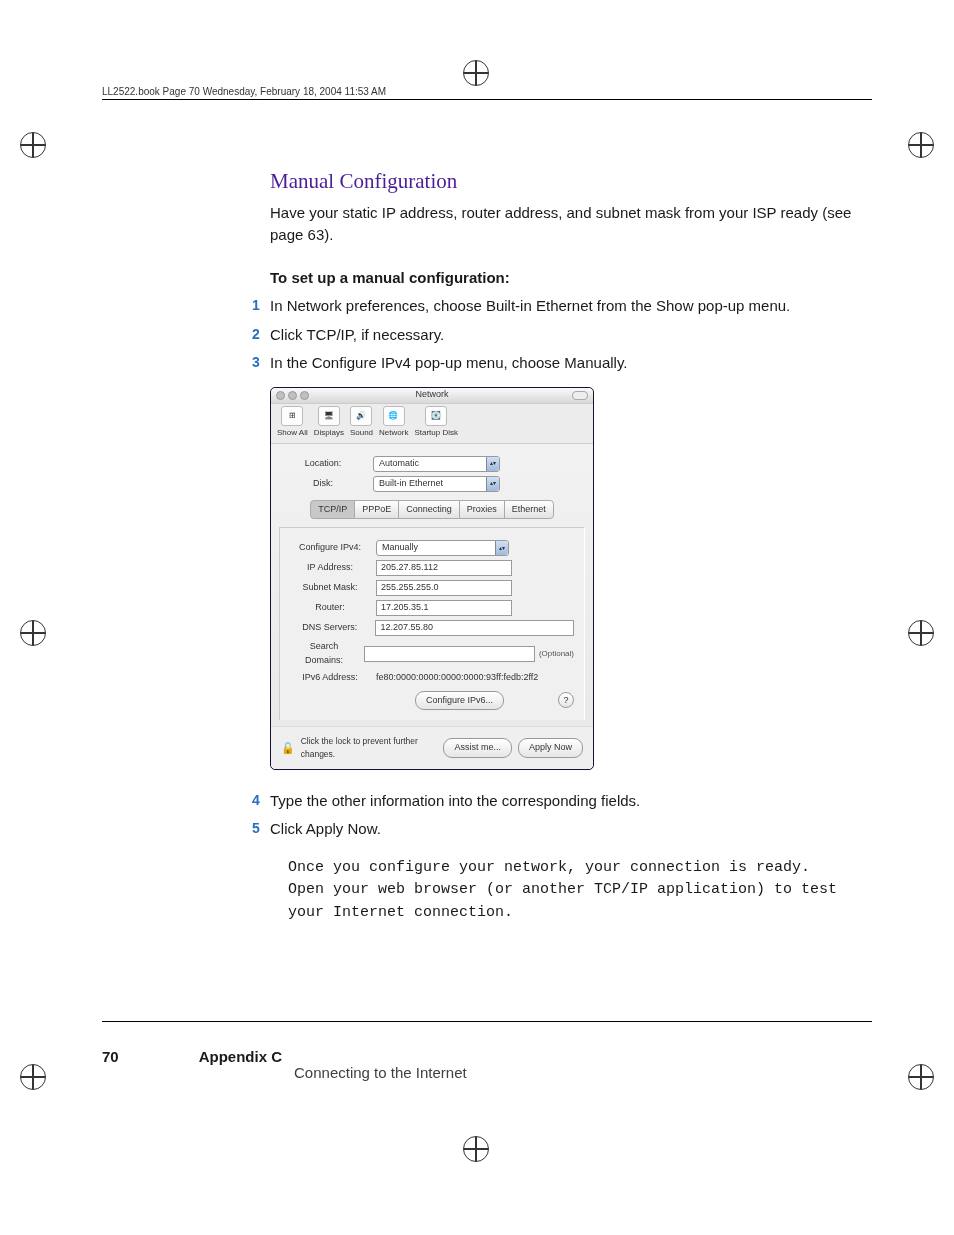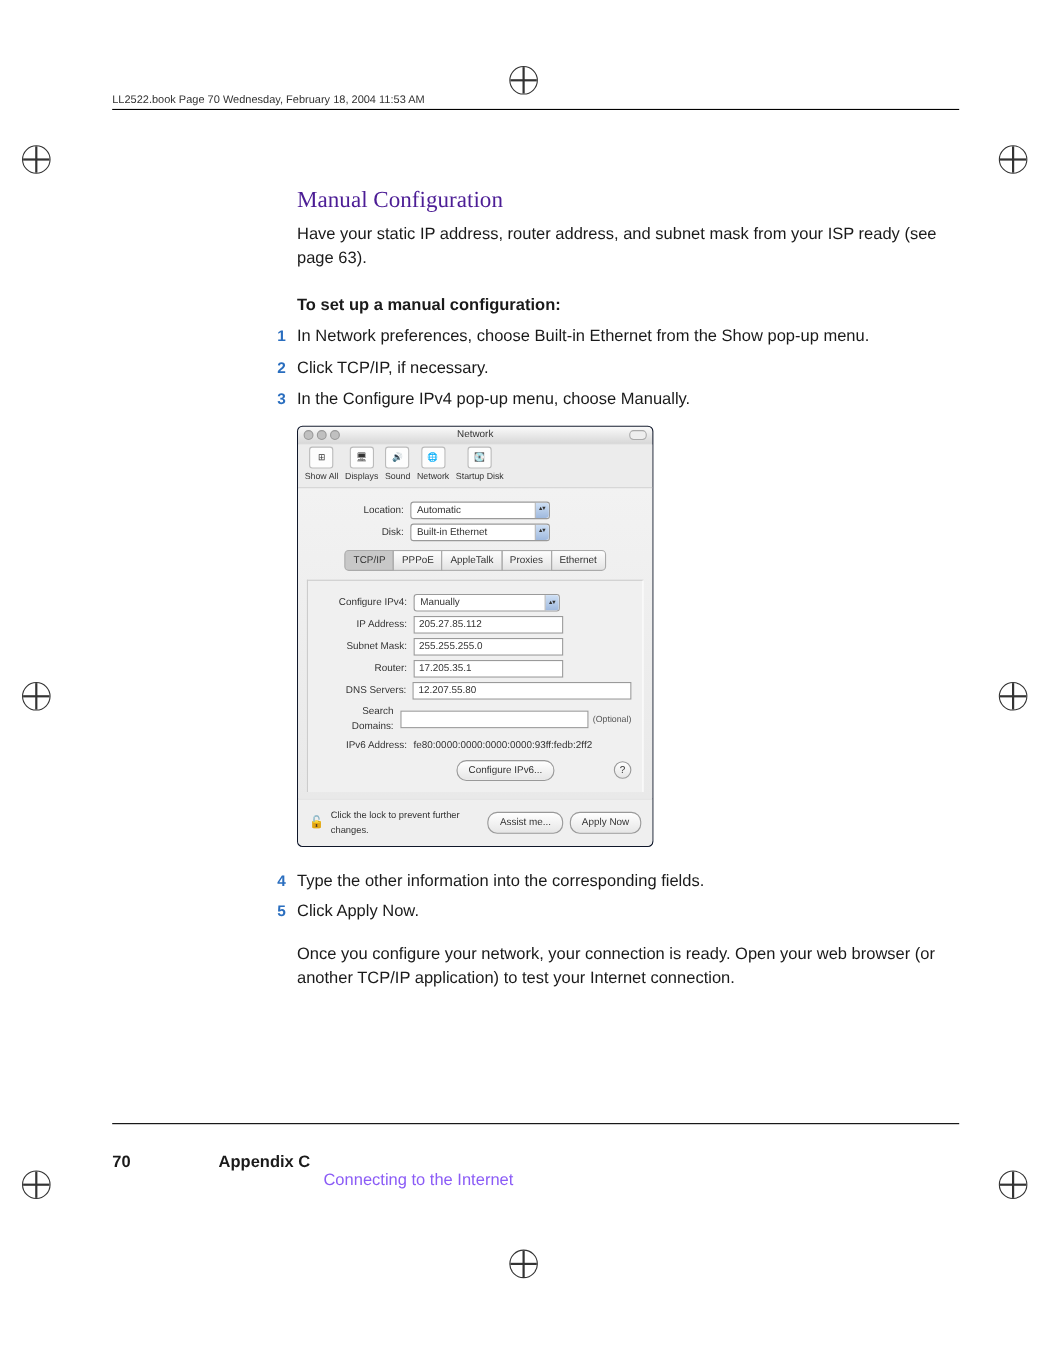--- a/index.html
+++ b/index.html
@@ -56,21 +56,21 @@
     padding-left: 0;
     margin: 6px 0;
   }
   ol.steps li .num {
     position: absolute;
     left: -18px;
     color: #2a6ebf;
     font-weight: bold;
     font-size: 14px;
   }
-  .after-text { margin: 16px 0 0 0; }
+  .after-text { margin: 16px 0 0 18px; font-family: Liberation Mono, monospace; }
 
   
   .crop { position: absolute; font-size: 18px; color: #333; }
   .cm-tl1 { top: 60px; left: 20px; }
   .cm-tl2 { top: 132px; left: 20px; }
   .cm-tr1 { top: 60px; right: 20px; }
   .cm-tr2 { top: 132px; right: 20px; }
   .cm-ml { top: 620px; left: 20px; }
   .cm-mr { top: 620px; right: 20px; }
   .cm-bl1 { bottom: 140px; left: 20px; }
@@ -128,21 +128,21 @@
   .toolbar .item { text-align: center; font-size: 8px; }
   .toolbar .icon {
     width: 20px; height: 18px; margin: 0 auto 1px; border: 1px solid #bbb; border-radius: 3px; background: #fdfdfd;
     display:flex;align-items:center;justify-content:center;
   }
   .pane {
     padding: 8px 8px 6px;
     background: linear-gradient(#f2f2f2,#e9e9e9);
   }
   .row { display:flex; align-items:center; margin: 4px 0; }
-  .row .lab { width: 88px; text-align:right; padding-right:6px; }
+  .row .lab { width: 88px; text-align:center; padding-right:6px; }
   .sel {
     border: 1px solid #9a9a9a; border-radius: 3px; background: #fff;
     height: 14px; display:flex; align-items:center; padding: 0 14px 0 5px;
     position:relative; font-size:9px;
   }
   .sel .arrows {
     position:absolute; right:0; top:0; bottom:0; width:12px;
     background: linear-gradient(#cfe0f5,#9fb9de);
     border-left:1px solid #888; border-radius:0 3px 3px 0;
     display:flex; flex-direction:column; align-items:center; justify-content:center;
@@ -186,21 +186,21 @@
   .footer .lock { margin-right:6px; font-size:11px; }
   .footer .txt { font-size:8.5px; flex:1; }
 
   .page-footer {
     position:absolute; bottom:154px; left:102px; width:770px;
     border-top:0.5px solid #000; padding-top:10px; font-size:15px;
     display:flex; align-items:center;
   }
   .page-footer .pn { font-weight:bold; margin-right:80px; }
   .page-footer .ap { font-weight:bold; margin-right:12px; }
-  .page-footer .link { color:#8b5cf6;margin-top:32px; }
+  .page-footer .link { color:#404040;margin-top:32px; }
 </style>
 </head>
 <body>
 
 <div class="header-line">LL2522.book  Page 70  Wednesday, February 18, 2004  11:53 AM</div>
 <div class="rule"></div>
 
 <div class="crop cm-tl1"><span class="fan"></span></div>
 <div class="crop cm-tl2"><span class="mark"></span></div>
 <div class="crop cm-tr1"><span class="fan"></span></div>
@@ -254,21 +254,21 @@
         <span class="lab">Disk:</span>
         <div class="sel" style="width:106px">
           <span>Built-in Ethernet</span>
           <span class="arrows">▴▾</span>
         </div>
       </div>
 
       <div class="tabs">
         <div class="tab active">TCP/IP</div>
         <div class="tab">PPPoE</div>
-        <div class="tab">AppleTalk</div>
+        <div class="tab">Connecting</div>
         <div class="tab">Proxies</div>
         <div class="tab">Ethernet</div>
       </div>
 
       <div class="inset">
         <div class="row">
           <span class="lab">Configure IPv4:</span>
           <div class="sel" style="width:112px">
             <span>Manually</span>
             <span class="arrows">▴▾</span>

